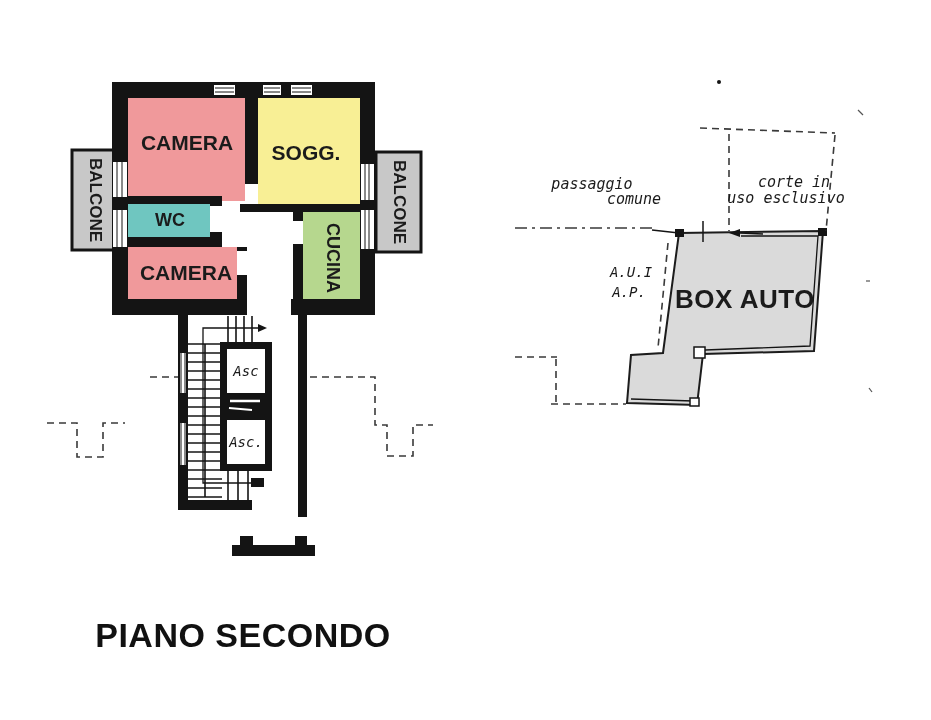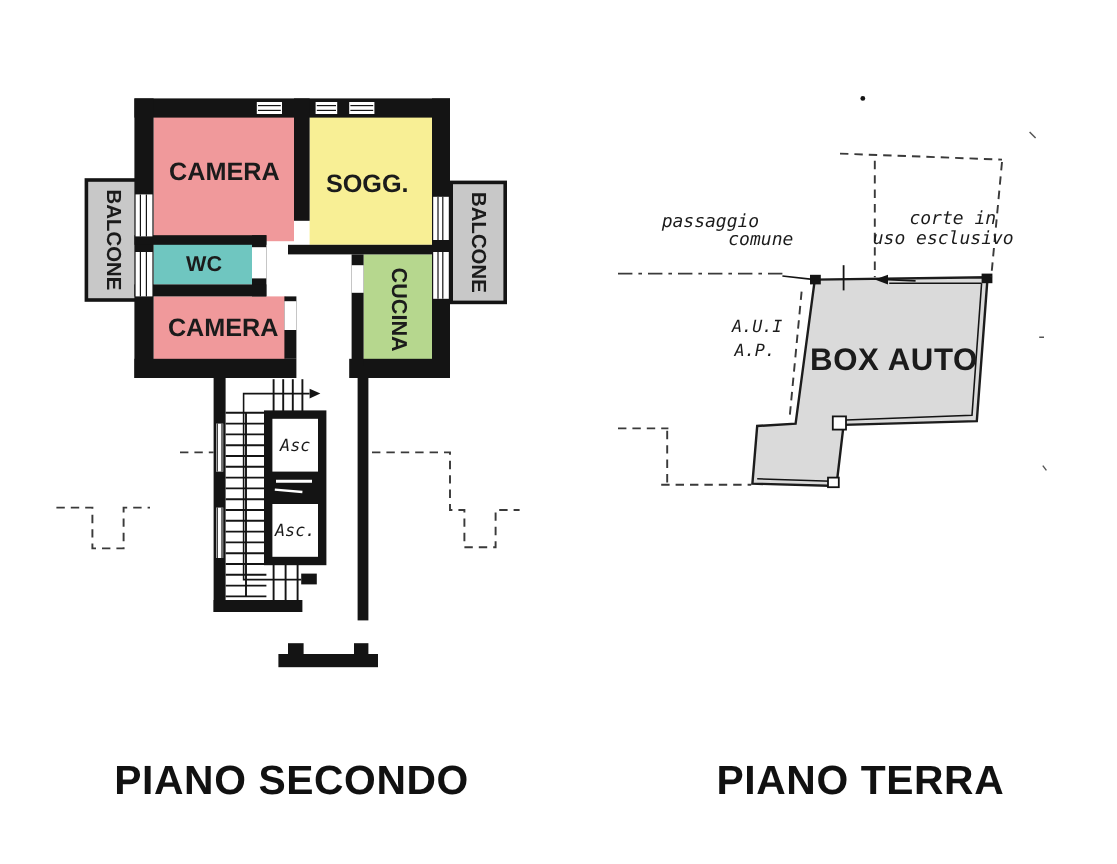--- a/index.html
+++ b/index.html
@@ -1,19 +1,19 @@
 <!DOCTYPE html>
 <html><head>
 <meta charset="utf-8">
 <style>
   html,body{margin:0;padding:0;background:#ffffff;}
   .canvas{position:relative;width:931px;height:720px;background:#ffffff;overflow:hidden;
           font-family:"Liberation Sans",sans-serif;}
   .caption{position:absolute;text-align:center;font-weight:bold;font-size:34px;color:#111;
-           letter-spacing:0.5px;white-space:nowrap;margin-top:16px;}
+           letter-spacing:0.5px;white-space:nowrap;}
   #cap-left{left:63px;top:616px;width:360px;}
   #cap-right{left:557px;top:616px;width:320px;}
   svg{position:absolute;left:0;top:0;}
   .room-label{font-family:"Liberation Sans",sans-serif;font-weight:bold;fill:#1b1b1b;}
   .hand{font-family:"DejaVu Sans Mono",monospace;font-style:italic;fill:#1b1b1b;}
   .wall{fill:#141414;}
   .tread{stroke:#141414;stroke-width:1.6;}
   .thin{stroke:#141414;stroke-width:1.3;fill:none;}
   .dash{stroke:#3a3a3a;stroke-width:1.6;fill:none;stroke-dasharray:7 5;}
   .dashdot{stroke:#3a3a3a;stroke-width:1.6;fill:none;stroke-dasharray:12 5 3 5;}
@@ -206,15 +206,14 @@
       <text class="hand" font-size="15" text-anchor="middle" x="786" y="203">uso esclusivo</text>
       <text class="hand" font-size="14" text-anchor="middle" x="631" y="277">A.U.I</text>
       <text class="hand" font-size="14" text-anchor="middle" x="629" y="297">A.P.</text>
     </g>
 
     <text class="room-label" font-size="26" text-anchor="middle" x="745" y="308" letter-spacing="0.5">BOX AUTO</text>
   </g>
 </svg>
 
 <div id="cap-left" class="caption">PIANO SECONDO</div>
-<div id="cap-right" class="caption">PIANO TERRA</div>
 
 </div>
 
 </body></html>

